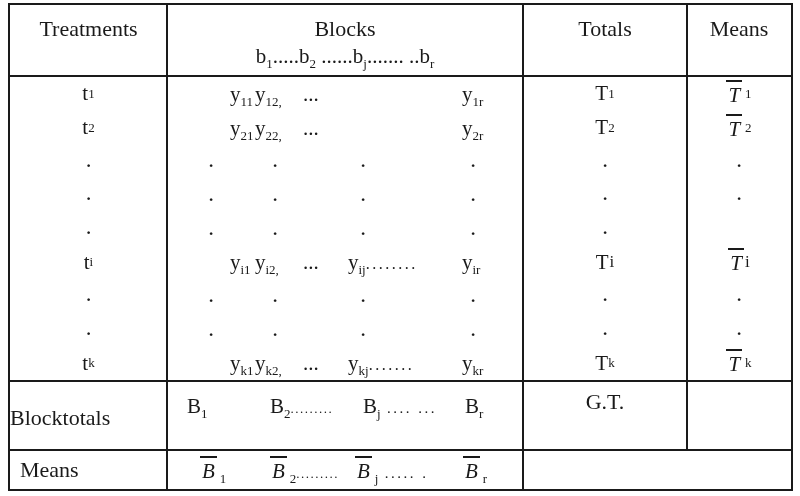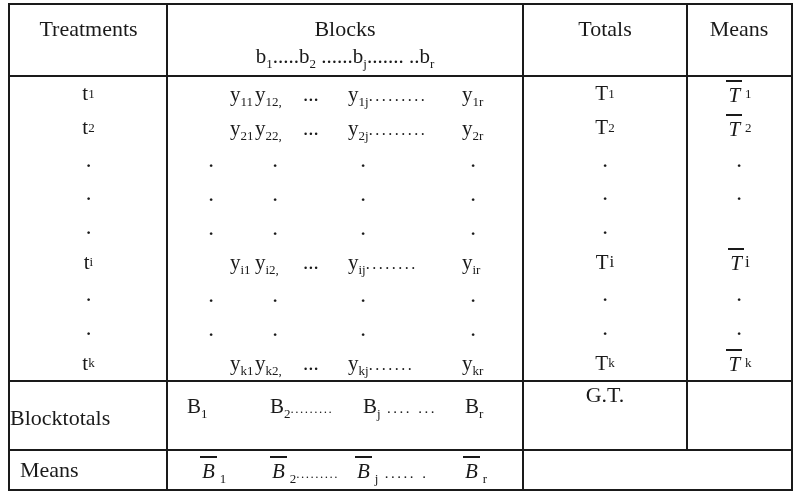--- a/index.html
+++ b/index.html
@@ -38,21 +38,21 @@
   .f1 .tok { top:12px; transform:none; }
   .dt { font-size:17px; font-weight:700; line-height:1; }
   .lead  { font-size:16px; letter-spacing:2.5px; }
   .leadB { font-size:13px; letter-spacing:1.5px; }
   .leadC { font-size:15px; letter-spacing:2.5px; }
   .ov { display:inline-block; border-top:2px solid #1a1a1a; padding:1px 2px 0 2px; font-style:italic; }
   .g { margin-left:3px; }
   .ni { font-size:17px; margin-left:1px; }
   .flabel { display:flex; flex-direction:row; align-items:center; padding-top:4px; }
   .flabel div { line-height:30px; font-size:22px; }
-  .gt { display:flex; justify-content:center; align-items:flex-start; font-size:22px; }
+  .gt { display:flex; justify-content:center; align-items:flex-start; padding-top:7px; font-size:22px; }
   .meanslbl { display:flex; align-items:center; padding-left:10px; font-size:22px; }
 </style>
 </head>
 <body>
 
 <div class="page">
   <div class="tbl">
 
     <div class="vline v1"></div>
     <div class="vline v2"></div>
@@ -83,21 +83,20 @@
 
       <div class="brow">
         <div class="c1 cc">
             <span>t</span>
             <sub>1</sub>
           </div>
         <div class="c2">
           <span class="tok p1"><span>y</span><sub>11</sub></span>
           <span class="tok p2"><span>y</span><sub>12,</sub></span>
           <span class="tok p3">...</span>
-          <span class="tok p4"><span>y</span><sub>1j</sub><span class="lead">.........</span></span>
           <span class="tok p5"><span>y</span><sub>1r</sub></span>
         </div>
         <div class="c3 cc">
             <span>T</span>
             <sub>1</sub>
           </div>
         <div class="c4 cc">
             <span class="ov">T</span>
             <sub class="g">1</sub>
           </div>
@@ -105,21 +104,20 @@
 
       <div class="brow">
         <div class="c1 cc">
             <span>t</span>
             <sub>2</sub>
           </div>
         <div class="c2">
           <span class="tok p1"><span>y</span><sub>21</sub></span>
           <span class="tok p2"><span>y</span><sub>22,</sub></span>
           <span class="tok p3">...</span>
-          <span class="tok p4"><span>y</span><sub>2j</sub><span class="lead">.........</span></span>
           <span class="tok p5"><span>y</span><sub>2r</sub></span>
         </div>
         <div class="c3 cc">
             <span>T</span>
             <sub>2</sub>
           </div>
         <div class="c4 cc">
             <span class="ov">T</span>
             <sub class="g">2</sub>
           </div>

